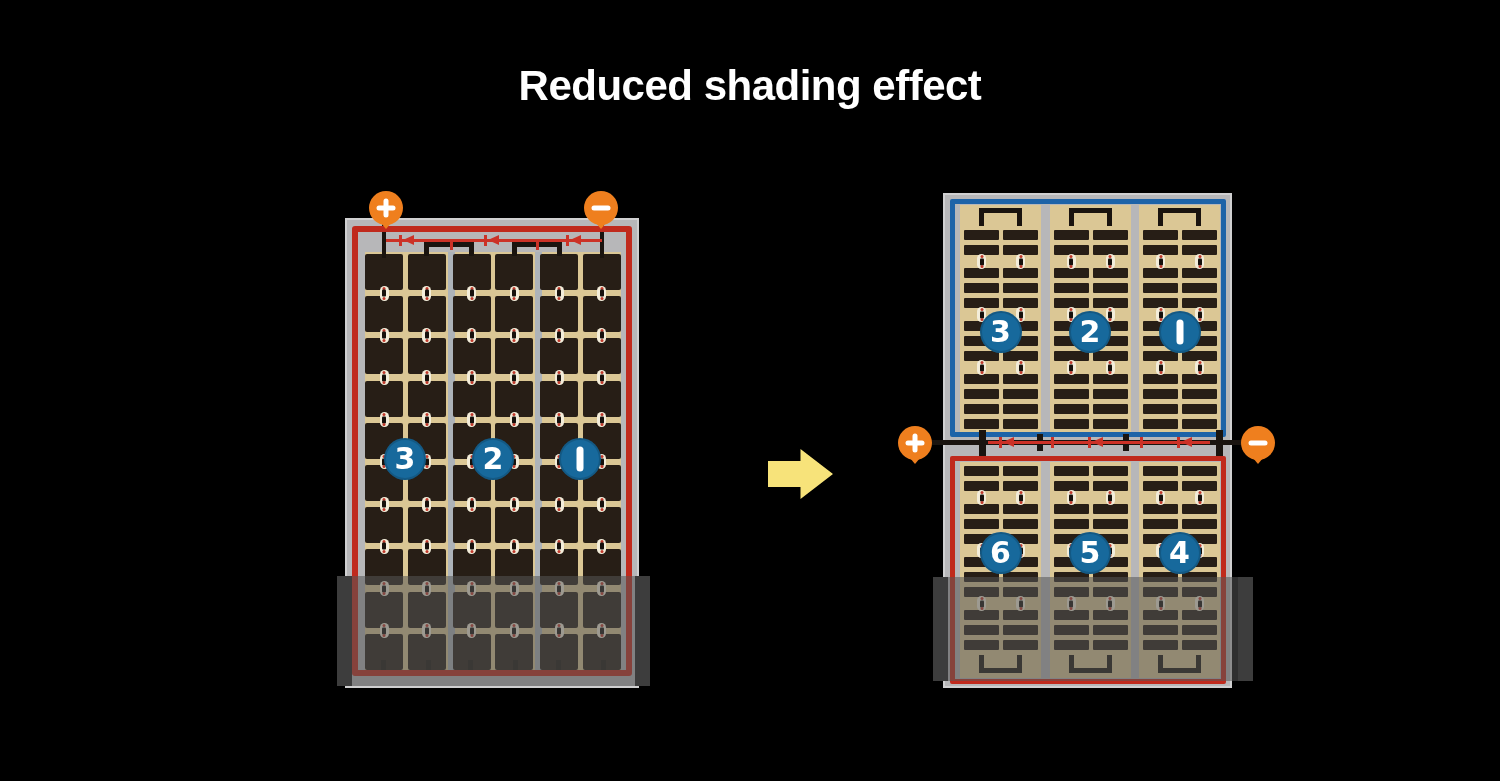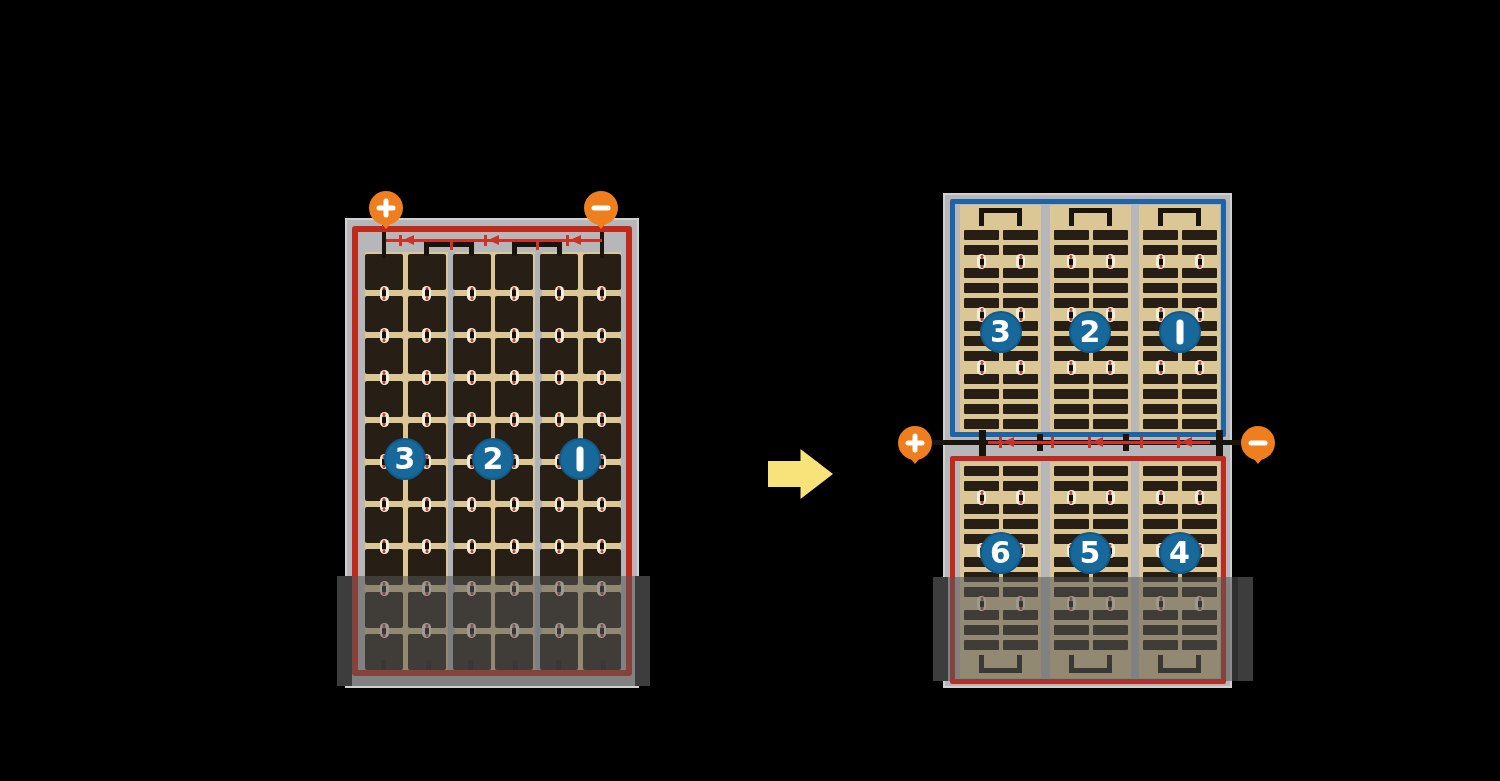--- a/index.html
+++ b/index.html
@@ -41,20 +41,21 @@
         width:7px;height:25px;background:#fff;border-radius:3.5px;display:block;}
   .shade{position:absolute;background:rgba(86,86,86,.55);z-index:7;}
   .cap{position:absolute;background:#3d3d3d;z-index:7;}
   .arrow{position:absolute;background:#f7e37a;
         clip-path:polygon(0 24%,50% 24%,50% 0,100% 50%,50% 100%,50% 76%,0 76%);}
 </style>
 </head>
 <body>
 
 <div id="stage">
+  <div class="title">Reduced shading effect</div>
 <div class="frame" style="left: 345px; top: 218px; width: 294px; height: 470px;"></div>
     <div class="tan" style="left: 365px; top: 252px; width: 256px; height: 423px;"></div>
     <div class="divider" style="left: 448px; top: 252px; width: 7px; height: 423px;"></div>
     <div class="divider" style="left: 535px; top: 252px; width: 7px; height: 423px;"></div>
     <div class="cell" style="left: 365px; top: 254px; width: 38px; height: 36px;"></div>
     <div class="cell" style="left: 365px; top: 296.2px; width: 38px; height: 36px;"></div>
     <div class="cell" style="left: 365px; top: 338.4px; width: 38px; height: 36px;"></div>
     <div class="cell" style="left: 365px; top: 380.6px; width: 38px; height: 36px;"></div>
     <div class="cell" style="left: 365px; top: 422.8px; width: 38px; height: 36px;"></div>
     <div class="cell" style="left: 365px; top: 465px; width: 38px; height: 36px;"></div>

